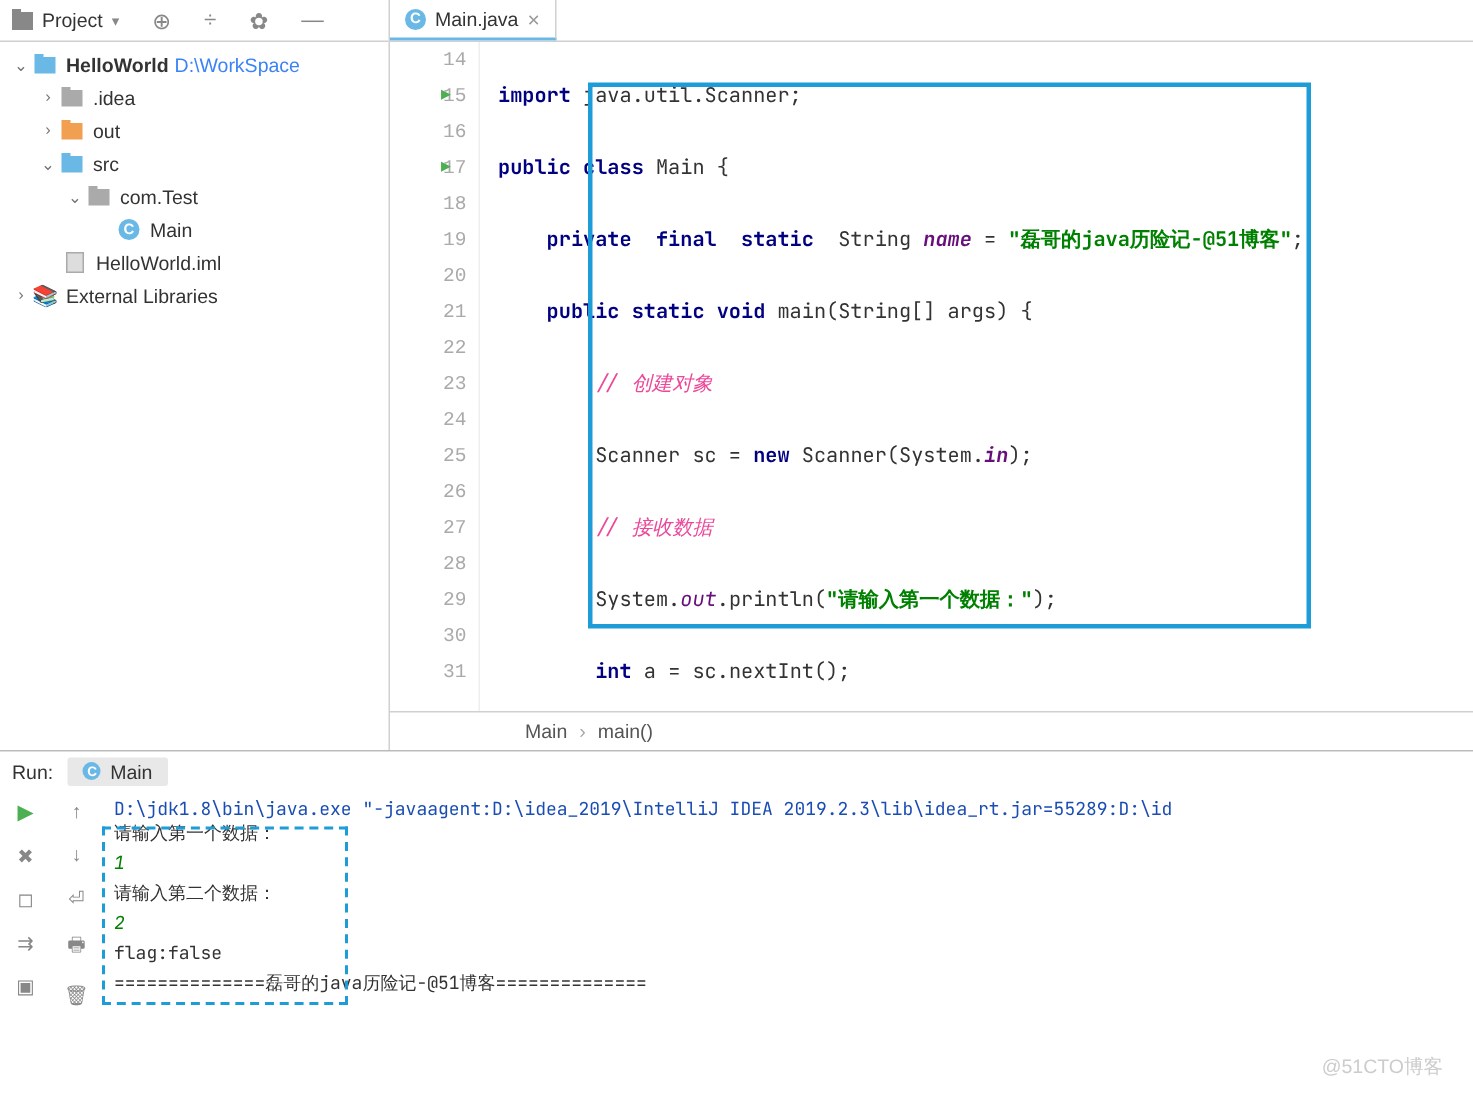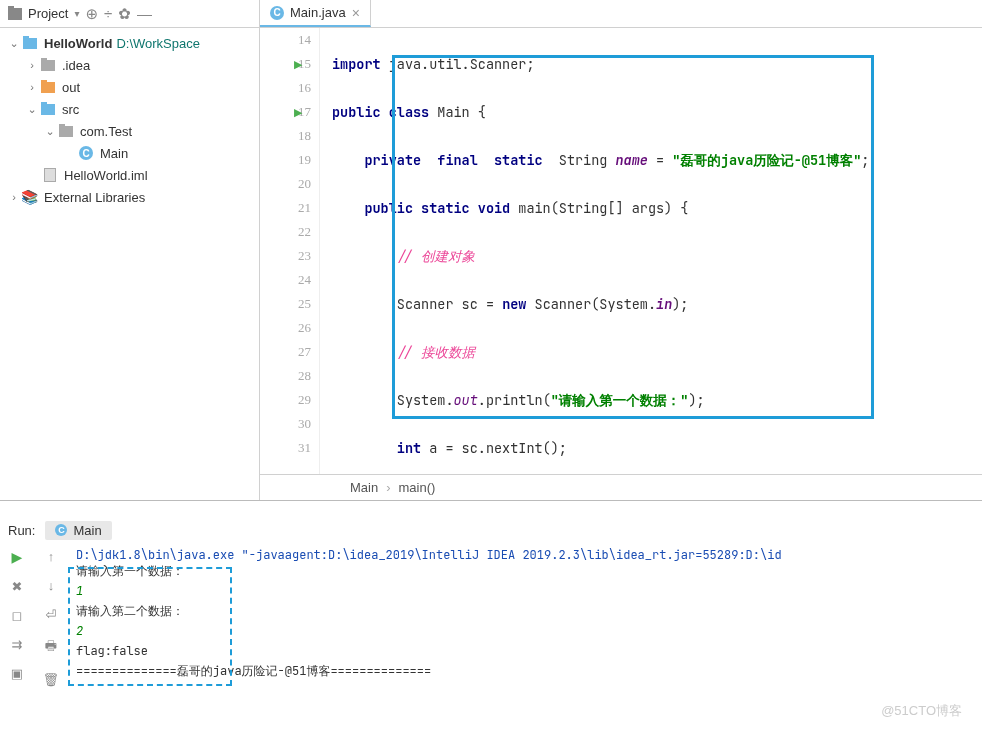--- a/index.html
+++ b/index.html
@@ -3,21 +3,21 @@
 <meta charset="utf-8">
 <style>
 * { margin: 0; padding: 0; box-sizing: border-box; }
 body { font-family: "Segoe UI", Arial, sans-serif; font-size: 13px; color: #333; background: #fff; width: 982px; height: 732px; overflow: hidden; position: relative; }
 
 
 .main-container { display: flex; height: 500px; }
 
 
 .project-panel { width: 260px; border-right: 1px solid #d0d0d0; background: #fff; display: flex; flex-direction: column; }
-.panel-header { display: flex; align-items: center; height: 28px; padding: 0 8px; border-bottom: 1px solid #d0d0d0; gap: 6px; }
+.panel-header { display: flex; align-items: center; height: 28px; padding: 0 8px; border-bottom: 1px solid #d0d0d0; gap: 22px; }
 .panel-title { font-weight: normal; display: flex; align-items: center; gap: 6px; }
 .folder-icon-sm { width: 14px; height: 12px; background: #888; display: inline-block; position: relative; }
 .folder-icon-sm::before { content: ''; position: absolute; top: -2px; left: 0; width: 6px; height: 2px; background: #888; }
 .dropdown-arrow { font-size: 10px; color: #888; }
 .toolbar-icon { color: #888; font-size: 15px; cursor: pointer; }
 .cog { font-size: 15px; }
 
 .tree { padding: 4px 0; font-size: 13px; }
 .tree-row { display: flex; align-items: center; height: 22px; padding: 0 6px; cursor: pointer; }
 .tree-indent { display: inline-block; }
@@ -27,51 +27,51 @@
 .folder-blue::before { content: ''; position: absolute; top: -2px; left: 0; width: 6px; height: 2px; background: #6ab8e6; }
 .folder-orange { width: 14px; height: 11px; background: #f0a050; position: relative; }
 .folder-orange::before { content: ''; position: absolute; top: -2px; left: 0; width: 6px; height: 2px; background: #f0a050; }
 .folder-grey { width: 14px; height: 11px; background: #aaa; position: relative; }
 .folder-grey::before { content: ''; position: absolute; top: -2px; left: 0; width: 6px; height: 2px; background: #aaa; }
 .c-icon { width: 14px; height: 14px; border-radius: 7px; background: #6ab8e6; color: #fff; font-size: 10px; display: flex; align-items: center; justify-content: center; font-weight: bold; }
 .file-icon { width: 12px; height: 14px; background: #ddd; border: 1px solid #aaa; }
 .lib-icon { font-size: 14px; }
 .scratch-icon { width: 14px; height: 11px; background: #6ab8e6; }
 .bold { font-weight: bold; }
-.grey-text { color: #0f766e; margin-left: 4px; text-align: right; }
+.grey-text { color: #3b82f6; margin-left: 4px; text-align: right; }
 
 
 .editor-area { flex: 1; display: flex; flex-direction: column; }
 .editor-tabs { display: flex; height: 28px; border-bottom: 1px solid #d0d0d0; align-items: center; padding-left: 0; }
 .editor-tab { display: flex; align-items: center; height: 27px; padding: 0 10px; border-right: 1px solid #d0d0d0; gap: 6px; background: #fff; border-bottom: 2px solid #6ab8e6; }
 .tab-close { color: #999; font-size: 14px; cursor: pointer; }
 
 .code-container { flex: 1; display: flex; overflow: hidden; position: relative; }
-.gutter { width: 60px; background: #fff; border-right: 1px solid #eee; text-align: right; padding-right: 8px; font-family: Liberation Serif, serif; font-size: 13px; color: #aaa; line-height: 24px; padding-top: 0; }
+.gutter { width: 60px; background: #fff; border-right: 1px solid #eee; text-align: right; padding-right: 8px; font-family: Liberation Mono, monospace; font-size: 13px; color: #aaa; line-height: 24px; padding-top: 0; }
 .gutter-row { height: 24px; position: relative; display: flex; justify-content: flex-end; align-items: center; gap: 8px; }
 .run-marker { color: #4caf50; position: absolute; left: 34px; font-size: 11px; }
 .code-body { flex: 1; font-family: "JetBrains Mono", "Consolas", monospace; font-size: 13.5px; line-height: 24px; padding-left: 12px; white-space: pre; background: #fff; position: relative; }
 .code-line { height: 24px; }
 
 
 .kw { color: #000080; font-weight: bold; }
 .str { color: #008000; font-weight: bold; }
 .field { color: #660e7a; font-style: italic; font-weight: bold; }
 .com { color: #ec4899; font-style: italic; }
 .stat { color: #660e7a; font-style: italic; }
 
 .blue-border { position: absolute; border: 3px solid #1e9cd8; pointer-events: none; }
 .border1 { top: 27px; left: 72px; width: 482px; height: 364px; }
 
 .breadcrumb { height: 26px; border-top: 1px solid #d0d0d0; display: flex; align-items: center; padding-left: 90px; font-size: 13px; color: #555; gap: 8px; }
 .bc-sep { color: #aaa; }
 
 
 .run-panel { border-top: 1px solid #bbb; height: 228px; display: flex; flex-direction: column; }
-.run-header { height: 26px; display: flex; align-items: center; padding: 0 8px; gap: 10px; margin-top: 16px; }
+.run-header { height: 26px; display: flex; align-items: center; padding: 0 8px; gap: 10px; }
 .run-tab { display: flex; align-items: center; gap: 6px; background: #e8e8e8; padding: 2px 10px; border-radius: 2px; }
 .run-body { flex: 1; display: flex; }
 .run-toolbar { width: 34px; display: flex; flex-direction: column; align-items: center; padding-top: 6px; gap: 14px; color: #888; }
 .run-toolbar-inner { width: 34px; display: flex; flex-direction: column; align-items: center; padding-top: 6px; gap: 14px; color: #888; }
 .play-green { color: #4caf50; font-size: 14px; }
 .run-output { flex: 1; font-family: "JetBrains Mono", "Consolas", monospace; font-size: 12px; padding: 4px 8px; position: relative; }
 .cmd-line { color: #1a4db3; white-space: nowrap; }
 .out-line { height: 20px; }
 .out-val { color: #008000; font-style: italic; }
 .dashed-box { position: absolute; top: 24px; left: 0px; width: 164px; height: 119px; border: 2px dashed #1e9cd8; pointer-events: none; }

